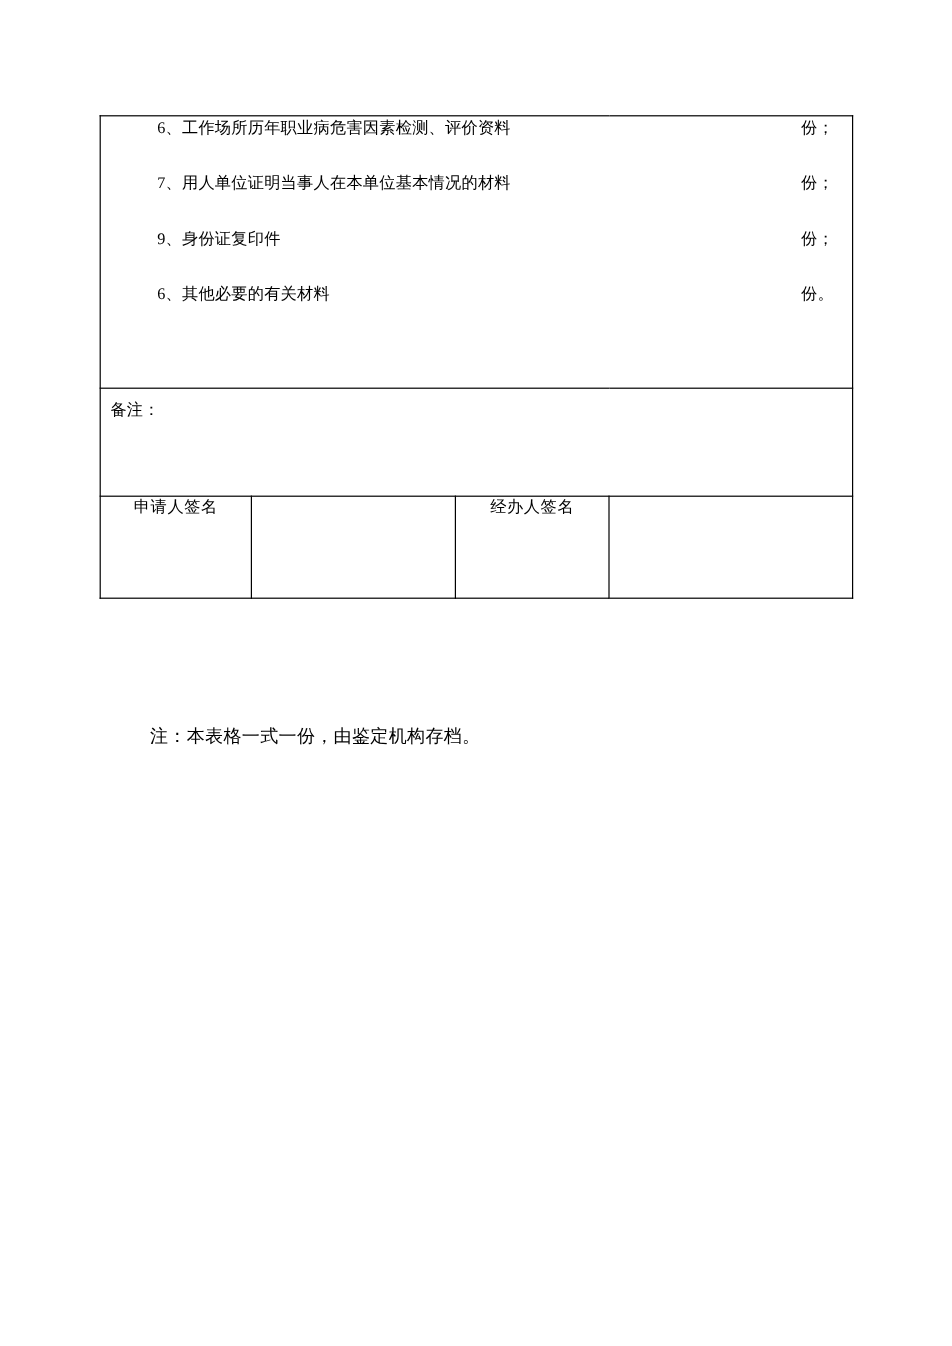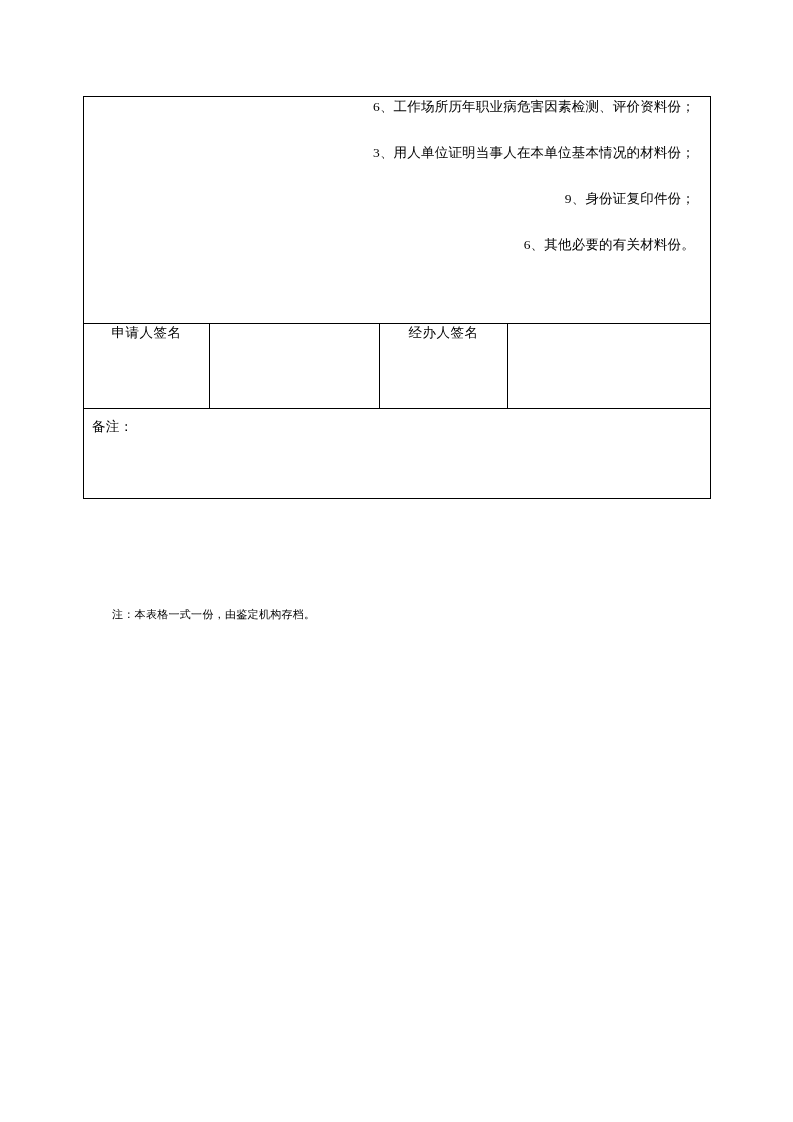--- a/index.html
+++ b/index.html
@@ -36,21 +36,21 @@
   }
   
   .materials-cell {
     height: 226px;
     position: relative;
     padding: 10px 0 0 0;
   }
   .mat-row {
     display: flex;
     align-items: baseline;
-    justify-content: flex-end;
+    justify-content: space-between;
     padding: 0 8px 0 0;
     margin: 0 0 26px 0;
     font-size: 13.5px;
     line-height: 20px;
   }
   .mat-row:last-child {
     margin-bottom: 0;
   }
   .mat-label {
     padding-left: 47px;
@@ -81,23 +81,23 @@
     text-align: center;
     vertical-align: middle;
     font-size: 13.5px;
     letter-spacing: 0.5px;
   }
   .sig-blank {
     height: 84px;
   }
   .footnote {
     position: absolute;
-    left: 112px;
+    left: 125px;
     top: 604px;
-    font-size: 11px;
+    font-size: 15px;
     line-height: 20px;
     letter-spacing: 0.3px;
   }
 </style>
 </head>
 <body>
 
 <div class="page">
 
   <table class="doc-table">
@@ -108,50 +108,50 @@
       <col style="width:203px">
     </colgroup>
     <tbody>
       <tr>
         <td class="materials-cell" colspan="4">
           <div class="mat-row">
             <span class="mat-label">6、工作场所历年职业病危害因素检测、评价资料</span>
             <span class="mat-unit">份；</span>
           </div>
           <div class="mat-row">
-            <span class="mat-label">3、用人单位证明当事人在本单位基本情况的材料</span>
+            <span class="mat-label">7、用人单位证明当事人在本单位基本情况的材料</span>
             <span class="mat-unit">份；</span>
           </div>
           <div class="mat-row">
             <span class="mat-label">9、身份证复印件</span>
             <span class="mat-unit">份；</span>
           </div>
           <div class="mat-row">
             <span class="mat-label">6、其他必要的有关材料</span>
             <span class="mat-unit">份。</span>
           </div>
+        </td>
+      </tr>
+      <tr>
+        <td class="remark-cell" colspan="4">
+          <span class="remark-label">备注：</span>
         </td>
       </tr>
       <tr>
         <td class="sig-cell">
           <span>申请人签名</span>
         </td>
         <td class="sig-cell sig-blank">
           <span></span>
         </td>
         <td class="sig-cell">
           <span>经办人签名</span>
         </td>
         <td class="sig-cell sig-blank">
           <span></span>
         </td>
       </tr>
-      <tr>
-        <td class="remark-cell" colspan="4">
-          <span class="remark-label">备注：</span>
-        </td>
-      </tr>
     </tbody>
   </table>
 
   <div class="footnote">注：本表格一式一份，由鉴定机构存档。</div>
 
 </div>
 
 </body></html>

